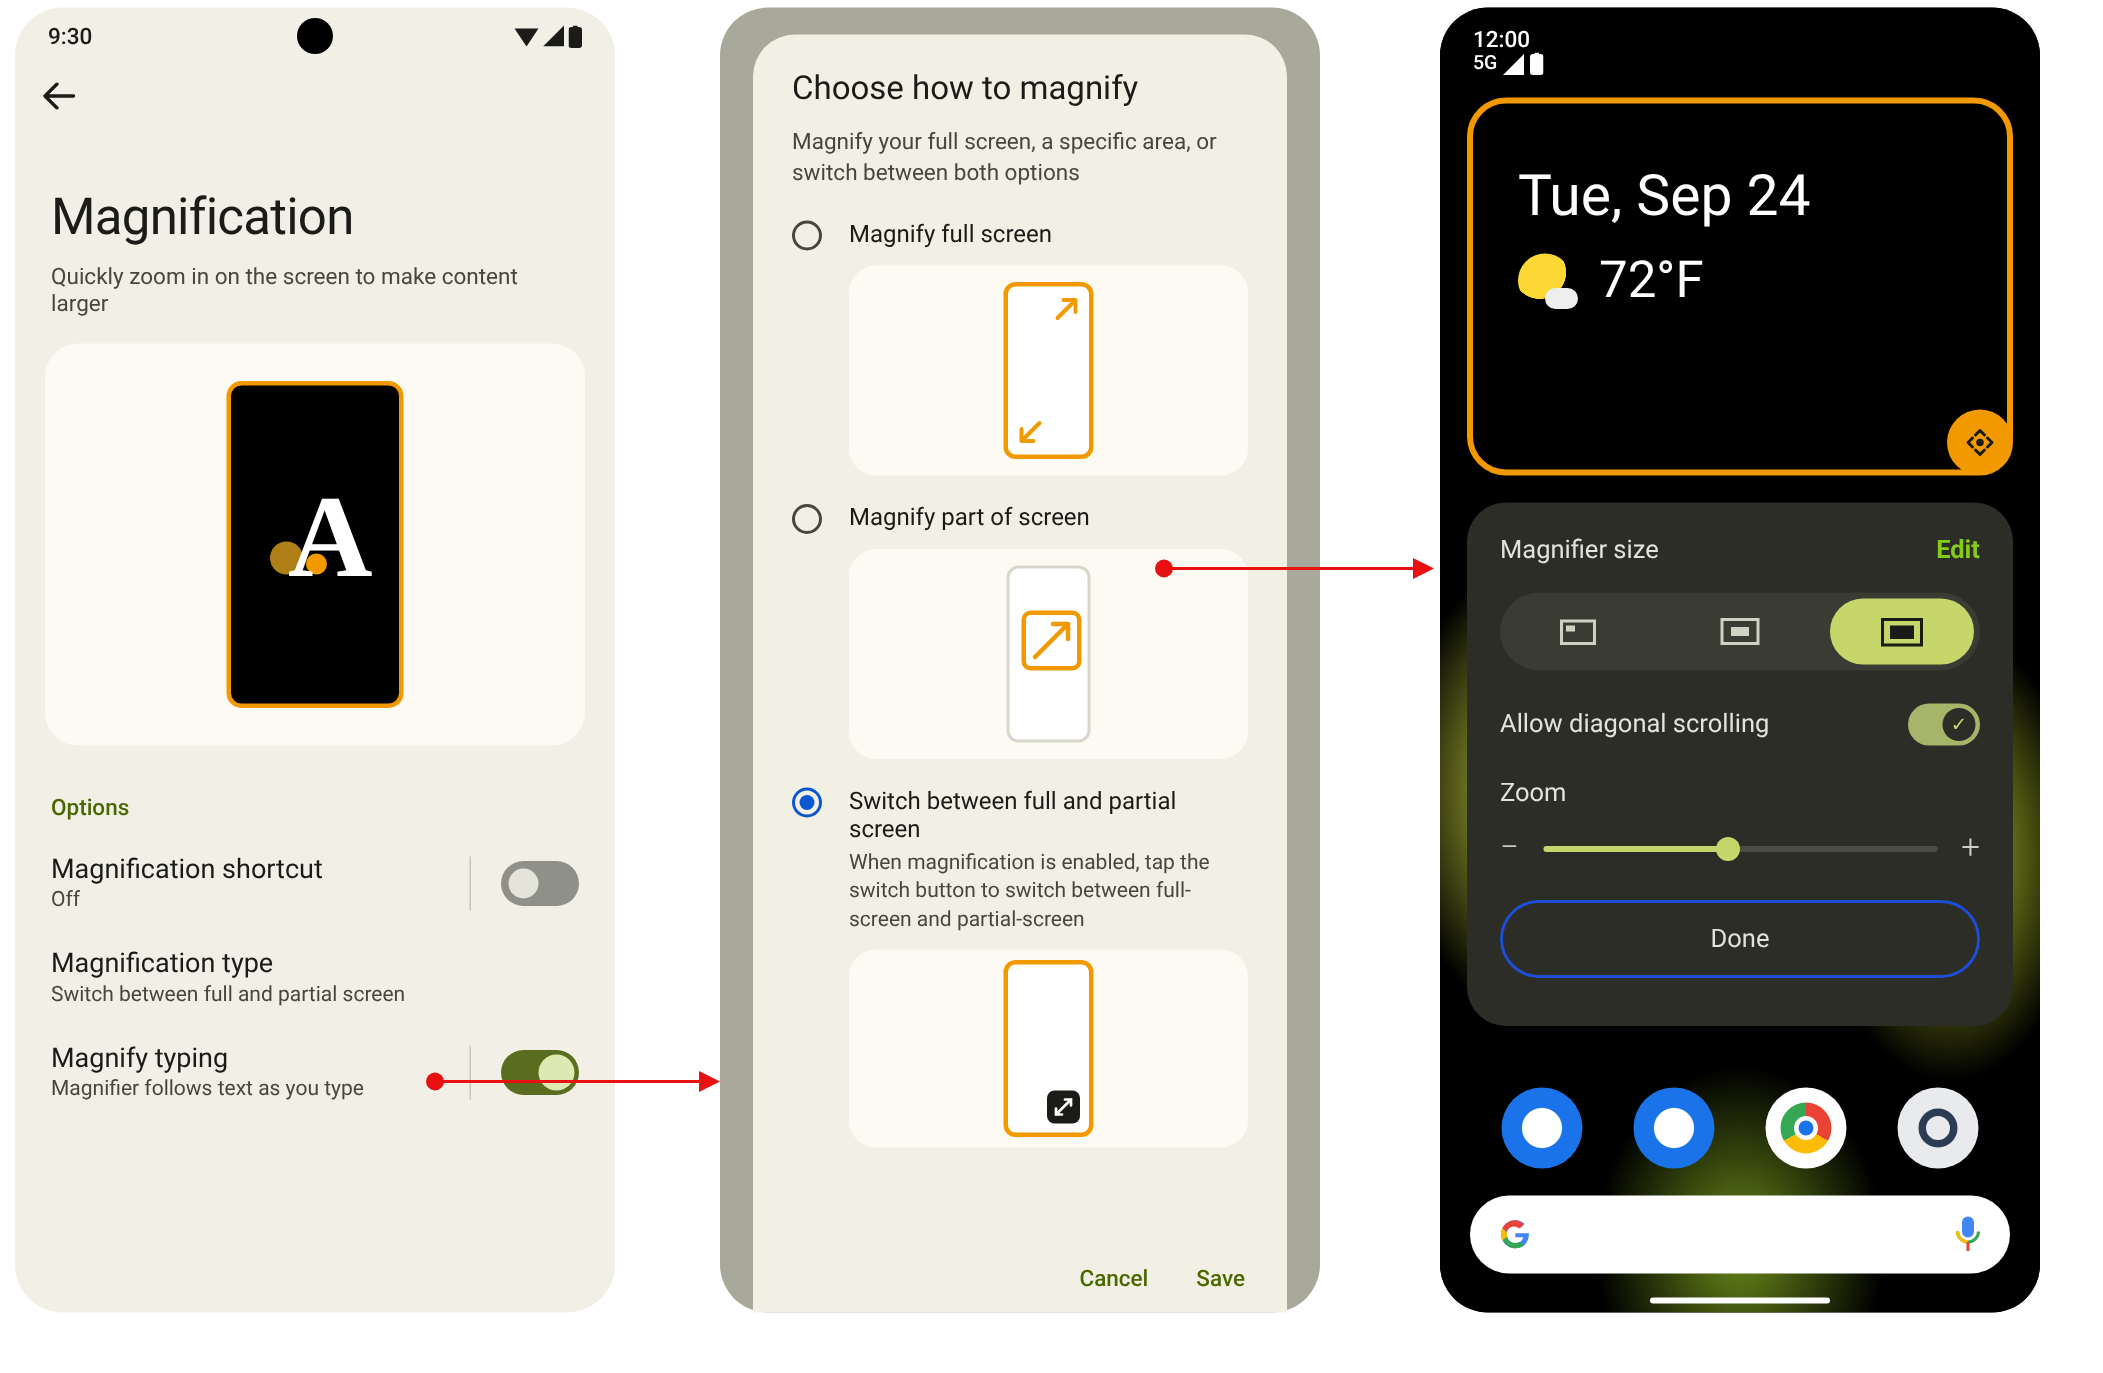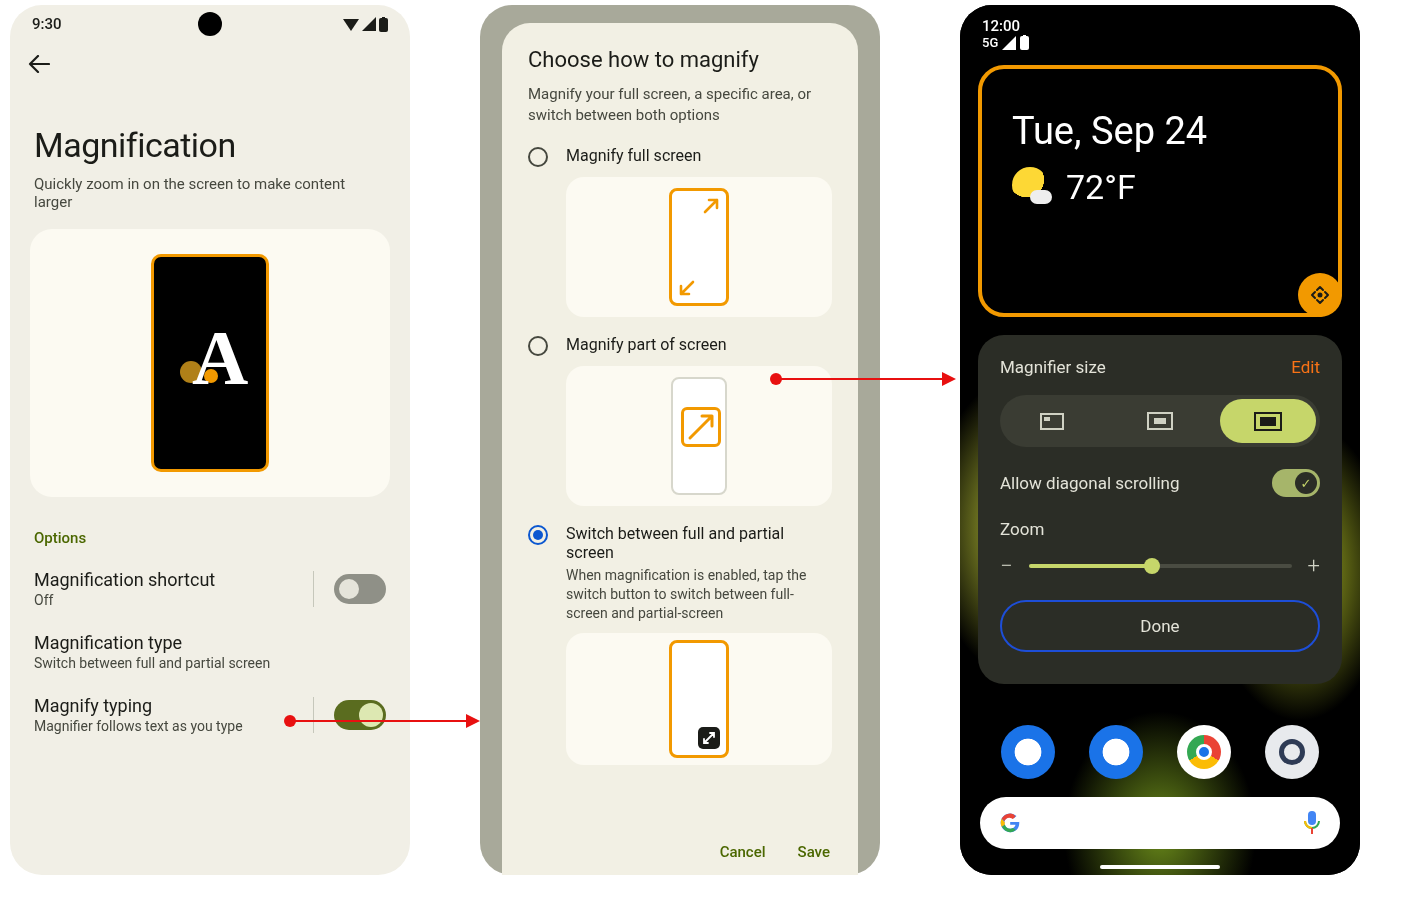--- a/index.html
+++ b/index.html
@@ -88,30 +88,30 @@
   .p3-wallpaper { position:absolute; inset:0; border-radius:32px; overflow:hidden;
     background:
       radial-gradient(ellipse 180px 300px at 15% 60%, #c3cd3a 0%, transparent 50%),
       radial-gradient(ellipse 180px 300px at 85% 65%, #b4c227 0%, transparent 50%),
       radial-gradient(ellipse 160px 200px at 50% 95%, #6a8a1a 0%, transparent 60%),
       #000;
   }
   .p3-status { position:relative; display:flex; justify-content:space-between; padding:12px 22px 6px; color:#fff; font-size:15px; font-weight:500; z-index:5;flex-direction:column;}
   .mag-frame { position:absolute; left:18px; right:18px; top:60px; height:252px; border:4px solid #f29900; border-radius:26px; z-index:4; background:#000;}
   .mag-frame .date { color:#fff; font-size:38px; font-weight:400; padding:40px 30px 14px;}
-  .mag-frame .weather { display:flex; gap:18px; padding:0 30px; color:#fff; font-size:34px;}
+  .mag-frame .weather { display:flex; align-items:center; gap:18px; padding:0 30px; color:#fff; font-size:34px;}
   .sun-icon { width:36px; height:36px; background: radial-gradient(circle at 40% 35%, #fdd835 55%, transparent 56%); border-radius:50%; position:relative;}
   .sun-icon::after{ content:""; position:absolute; width:22px; height:14px; background:#eee; border-radius:10px; bottom:-1px; right:-4px;}
   .move-handle { position:absolute; right:-4px; bottom:-4px; width:44px; height:44px; background:#f29900; border-radius:50%; display:flex; align-items:center; justify-content:center;}
   .panel {
     position:absolute; left:18px; right:18px; top:330px; background:#2b2d26; border-radius:26px;
     padding:22px 22px 32px; z-index:5; color:#e3e3d8;
   }
   .panel-head { display:flex; justify-content:space-between; font-size:17px; margin-bottom:18px;}
-  .panel-head .edit { color:#f97316; font-weight:400;}
+  .panel-head .edit { color:#84cc16; font-weight:700;}
   .size-opts { display:flex; gap:12px; background:#3a3c33; border-radius:26px; padding:4px; margin-bottom:22px;}
   .size-opt { flex:1; height:44px; border-radius:22px; display:flex; align-items:center; justify-content:center;}
   .size-opt.selected { background:#c6d66a;}
   .size-ic { border:2.5px solid #cfd1c3; position:relative;}
   .size-ic.small { width:24px; height:17px;}
   .size-ic.small::after{content:"";position:absolute;left:2px;top:2px;width:6px;height:4px;background:#cfd1c3;}
   .size-ic.med { width:26px; height:18px;}
   .size-ic.med::after{content:"";position:absolute;left:5px;top:4px;right:5px;bottom:4px;background:#cfd1c3;}
   .size-ic.large { width:28px; height:19px; border-color:#1b1c18;}
   .size-ic.large::after{content:"";position:absolute;left:4px;top:3px;right:4px;bottom:3px;background:#1b1c18;}

